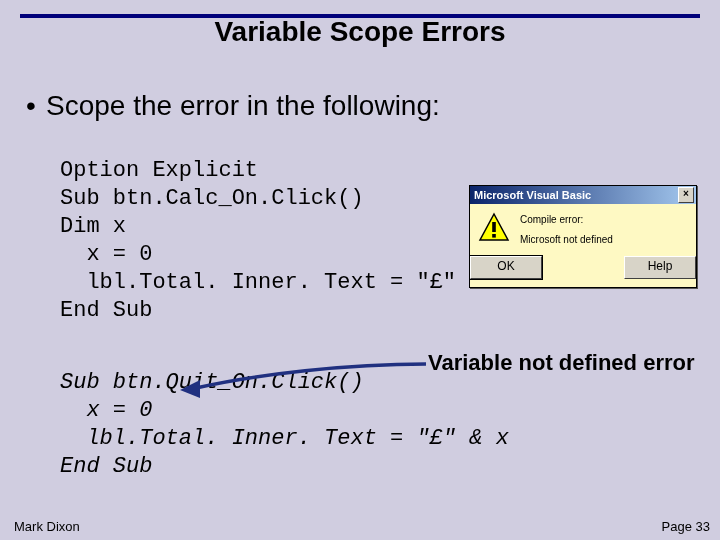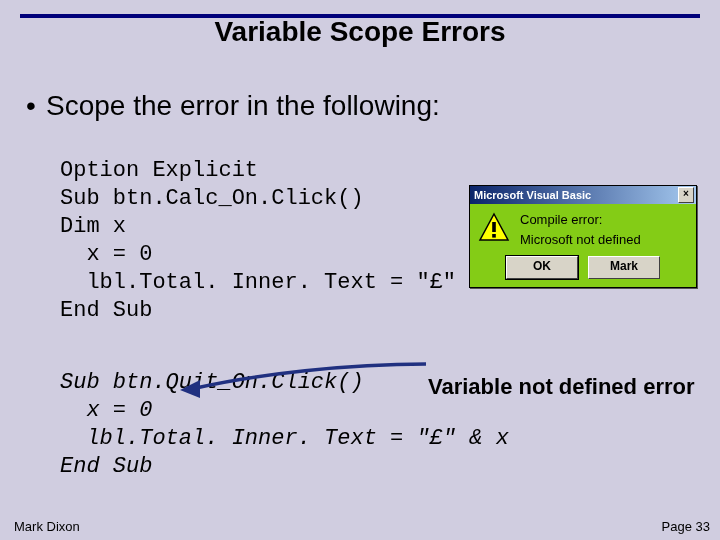--- a/index.html
+++ b/index.html
@@ -67,21 +67,20 @@
   }
   .annotation {
     position: absolute;
     left: 428px;
     top: 350px;
     font-family: Arial, Helvetica, sans-serif;
     font-size: 22px;
     font-weight: bold;
     color: #000;
     line-height: 26px;
-    margin-top: 24px;
   }
   .arrow-svg {
     position: absolute;
     left: 178px;
     top: 358px;
     pointer-events: none;
   }
   .footer-left {
     position: absolute;
     left: 14px;
@@ -97,21 +96,21 @@
     color: #000;
     text-align: right;
   }
 
   
   .dialog {
     position: absolute;
     left: 469px;
     top: 185px;
     width: 226px;
-    background: #84cc16;
+    background: #fef9c3;
     border: 1px solid #000;
     box-shadow: 1px 1px 0 #555;
     font-family: Tahoma, Arial, sans-serif;
     font-size: 12px;
   }
   .dialog-titlebar {
     background: linear-gradient(to right, #0a246a, #a6caf0);
     color: #fff;
     height: 18px;
     line-height: 18px;
@@ -140,30 +139,29 @@
     padding: 8px 8px 4px 8px;
     gap: 10px;
   }
   .warn-icon {
     width: 32px;
     height: 32px;
     flex: 0 0 32px;
     position: relative;
   }
   .dialog-text {
-    font-size: 13px;
+    font-size: 10px;
     line-height: 16px;
     color: #000;
   }
   .dialog-buttons {
     display: flex;
-    justify-content: center;
+    justify-content: space-between;
     gap: 10px;
     padding: 4px 0 8px 0;
-    font-weight: bold;
   }
   .dlg-btn {
     width: 70px;
     height: 21px;
     background: #d8d4c8;
     border: 1px solid #fff;
     border-right-color: #404040;
     border-bottom-color: #404040;
     font-size: 12px;
     text-align: center;
@@ -220,20 +218,20 @@
         </svg>
       </div>
       <div class="dialog-text">
         <div>Compile error:</div>
         <div style="height:4px"></div>
         <div>Microsoft not defined</div>
       </div>
     </div>
     <div class="dialog-buttons">
       <div class="dlg-btn default">OK</div>
-      <div class="dlg-btn">Mark</div>
+      <div class="dlg-btn">Help</div>
     </div>
   </div>
 
   <div class="footer-left">Mark Dixon</div>
   <div class="footer-right">Page 33</div>
 
 </div>
 
 </body></html>

